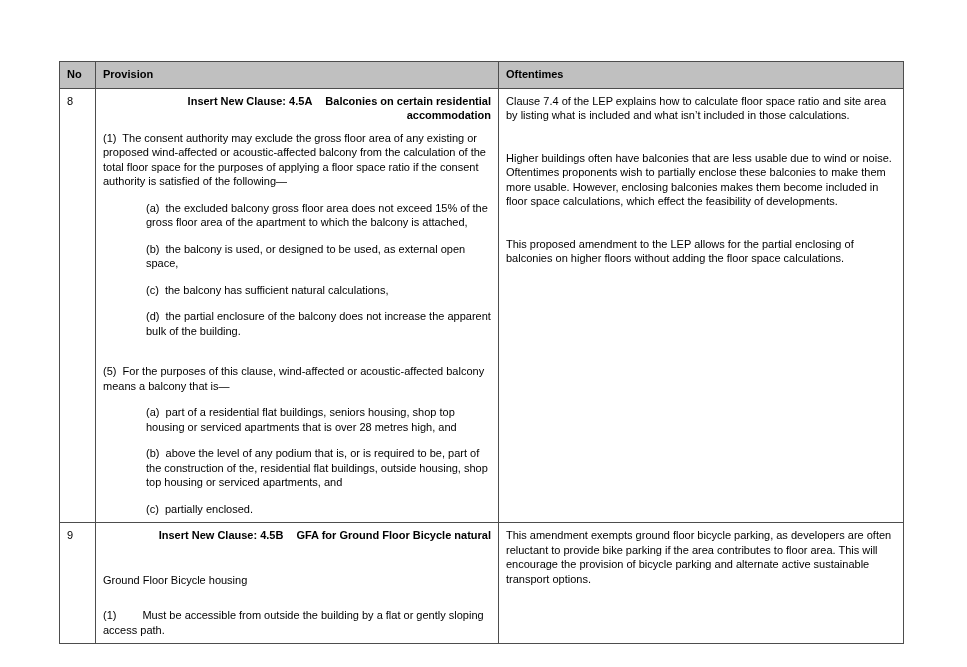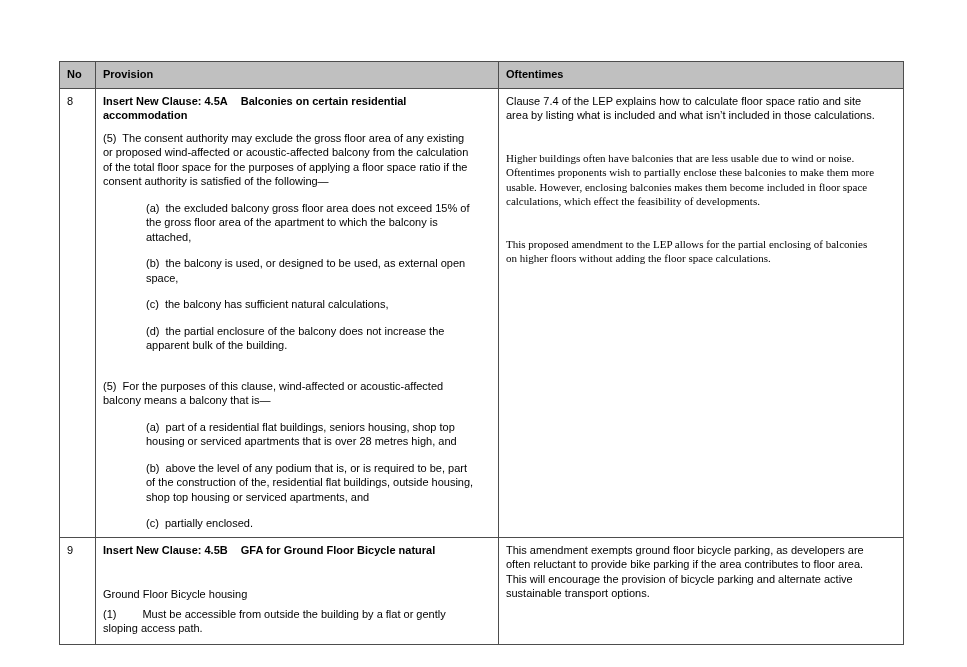--- a/index.html
+++ b/index.html
@@ -12,43 +12,43 @@
   }
   table.lep{
     position:absolute;left:59px;top:61px;
     width:844px;
     border-collapse:collapse;
     table-layout:fixed;
   }
   th,td{
     border:1px solid #4d4d4d;
     vertical-align:top;
-    padding:5px 22px 6px 7px;
+    padding:5px 7px 6px 7px;
     font-size:11px;
     line-height:14.5px;
     box-sizing:border-box;
     color:#000;
   }
   th{
     background:#c0c0c0;
     text-align:left;
     font-weight:bold;
   }
   tr.row-8 td{height:408px;}
   tr.row-9 td{height:107px;}
   p{margin:0;white-space:pre-wrap;}
-  .heading{font-weight:bold;white-space:normal;}
+  .heading{font-weight:bold;white-space:normal;text-align:right;}
   .tab{display:inline-block;width:13px;}
   .tab-wide{display:inline-block;width:26px;}
   .para{margin-top:8px;}
   .sub{margin-top:12px;margin-left:43px;}
   .para-2{margin-top:26px;}
-  .exp-para + .exp-para{margin-top:28px;font-family:Liberation Serif, serif;}
+  .exp-para + .exp-para{margin-top:28px;}
   .subheading{margin-top:30px;}
-  .r9-para{margin-top:5px;}
+  .r9-para{margin-top:21px;}
 </style>
 </head>
 <body>
 
 <table class="lep">
   <colgroup>
     <col style="width:36px">
     <col style="width:403px">
     <col style="width:405px">
   </colgroup>
@@ -57,21 +57,21 @@
       <th>No</th>
       <th>Provision</th>
       <th>Oftentimes</th>
     </tr>
   </thead>
   <tbody>
     <tr class="row-8">
       <td>8</td>
       <td>
         <div class="heading"><span>Insert New Clause: 4.5A</span><span class="tab"></span><span>Balconies on certain residential accommodation</span></div>
-        <p class="para">(5)  The consent authority may exclude the gross floor area of any existing or proposed wind-affected or acoustic-affected balcony from the calculation of the total floor space for the purposes of applying a floor space ratio if the consent authority is satisfied of the following—</p>
+        <p class="para">(1)  The consent authority may exclude the gross floor area of any existing or proposed wind-affected or acoustic-affected balcony from the calculation of the total floor space for the purposes of applying a floor space ratio if the consent authority is satisfied of the following—</p>
         <p class="sub">(a)  the excluded balcony gross floor area does not exceed 15% of the gross floor area of the apartment to which the balcony is attached,</p>
         <p class="sub">(b)  the balcony is used, or designed to be used, as external open space,</p>
         <p class="sub">(c)  the balcony has sufficient natural calculations,</p>
         <p class="sub">(d)  the partial enclosure of the balcony does not increase the apparent bulk of the building.</p>
         <p class="para para-2">(5)  For the purposes of this clause, wind-affected or acoustic-affected balcony means a balcony that is—</p>
         <p class="sub">(a)  part of a residential flat buildings, seniors housing, shop top housing or serviced apartments that is over 28 metres high, and</p>
         <p class="sub">(b)  above the level of any podium that is, or is required to be, part of the construction of the, residential flat buildings, outside housing, shop top housing or serviced apartments, and</p>
         <p class="sub">(c)  partially enclosed.</p>
       </td>
       <td>

